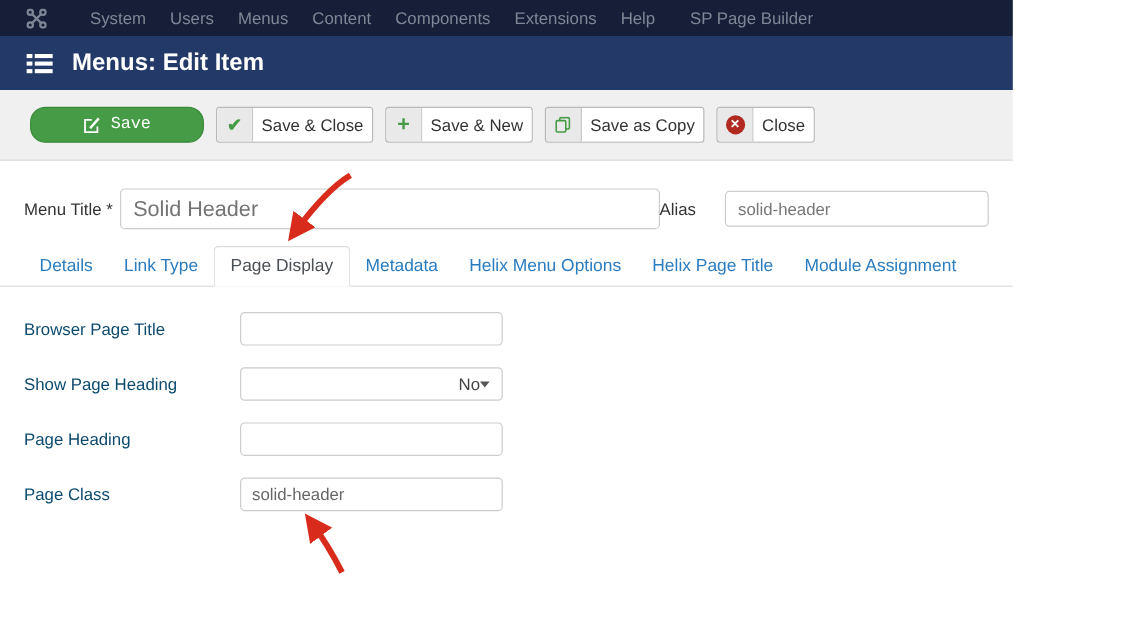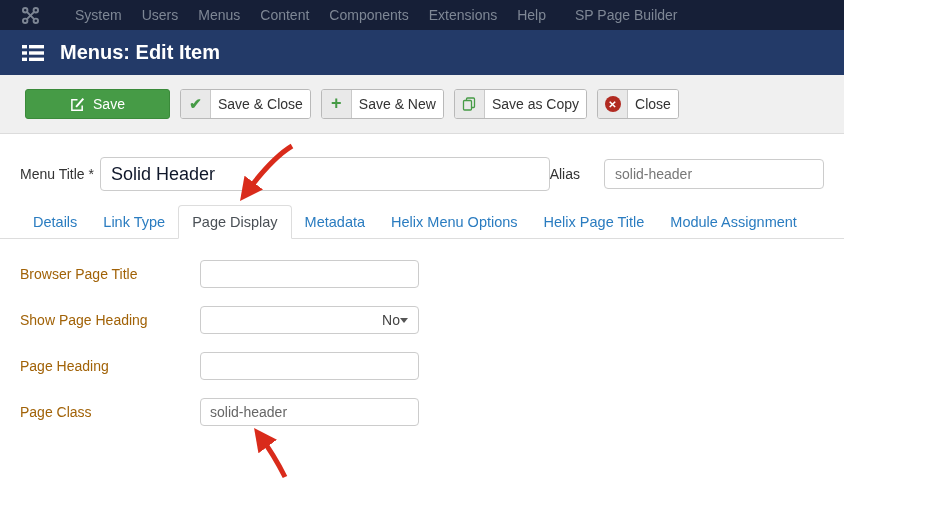--- a/index.html
+++ b/index.html
@@ -32,36 +32,36 @@
   .check-glyph { color:#469b46; font-size:15px; font-weight:bold; }
   .plus-glyph { color:#469b46; font-size:18px; font-weight:bold; line-height:1; margin-top:-2px; }
   .close-circle { width:16px; height:16px; border-radius:50%; background:#b12a21; color:#fff;
     font-size:10px; font-weight:bold; display:flex; align-items:center; justify-content:center; }
 
   
   .title-row { display:flex; align-items:center; padding:23px 20px 0 20px; }
   .field-label { font-size:14px; color:#333; }
   .mt-label { width:80px; flex:0 0 auto; }
   .mt-input { width:547px; height:34px; border:1px solid #ccc; border-radius:4px;
-    font-size:18px; color:#0f172a; padding:0 10px; font-family:inherit; outline:none; }
+    font-size:18px; color:#737373; padding:0 10px; font-family:inherit; outline:none; }
   .alias-group { margin-left:auto; display:flex; align-items:center; }
   .alias-label { margin-right:24px; }
   .alias-input { width:220px; height:30px; border:1px solid #ccc; border-radius:4px;
     font-size:14px; color:#777; padding:0 10px; font-family:inherit; outline:none; }
 
   
   .tabs { display:flex; align-items:flex-end; padding-left:20px; border-bottom:1px solid #ddd; margin-top:14px; }
   .tab { padding:8px 13px; font-size:14.5px; color:#2a7cc0; cursor:pointer; white-space:nowrap; }
   .tab.active { background:#fff; border:1px solid #ddd; border-bottom:1px solid #fff;
     border-radius:4px 4px 0 0; margin-bottom:-1px; color:#4a5056; }
 
   
   .content { padding:21px 20px 0 20px; }
   .frow { display:flex; align-items:center; margin-bottom:18px; }
-  .frow .flabel { width:180px; flex:0 0 auto; font-size:14px; color:#a16207; }
+  .frow .flabel { width:180px; flex:0 0 auto; font-size:14px; color:#0c4a6e; }
   .text-input { width:219px; height:28px; border:1px solid #ccc; border-radius:4px;
     font-size:14px; color:#666; padding:0 9px; font-family:inherit; outline:none; background:#fff; }
   .select { width:219px; height:28px; border:1px solid #ccc; border-radius:4px; background:#fff;
     display:flex; align-items:center; justify-content:flex-end; padding:0 10px; cursor:pointer; }
   .select .sel-val { font-size:14px; color:#444; }
   .caret { width:0; height:0; border-left:4px solid transparent; border-right:4px solid transparent;
     border-top:5px solid #555; }
 
   
   .arrows { position:absolute; left:0; top:0; width:950px; height:529px;
@@ -102,21 +102,21 @@
         <rect x="0" y="7.3" width="5" height="3.4"></rect>
           <rect x="7" y="7.3" width="15" height="3.4"></rect>
         <rect x="0" y="13.6" width="5" height="3.4"></rect>
           <rect x="7" y="13.6" width="15" height="3.4"></rect>
       </g>
     </svg>
     <span class="page-title">Menus: Edit Item</span>
   </div>
 
   <div class="toolbar">
-    <button class="btn-primary btn" style="border-radius:3px;">
+    <button class="btn-primary btn" style="border-radius:13px;font-family:Liberation Mono, monospace;">
       <svg width="15" height="15" viewBox="0 0 16 16">
         <g stroke="#fff" stroke-width="1.6" fill="none">
           <path d="M13 9 v5 H2 V3 h6"></path>
           <path d="M6.5 10.5 L14.2 1.8" stroke-width="2.2"></path>
         </g>
       </svg>
       <span>Save</span>
     </button>
 
     <button class="btn">

